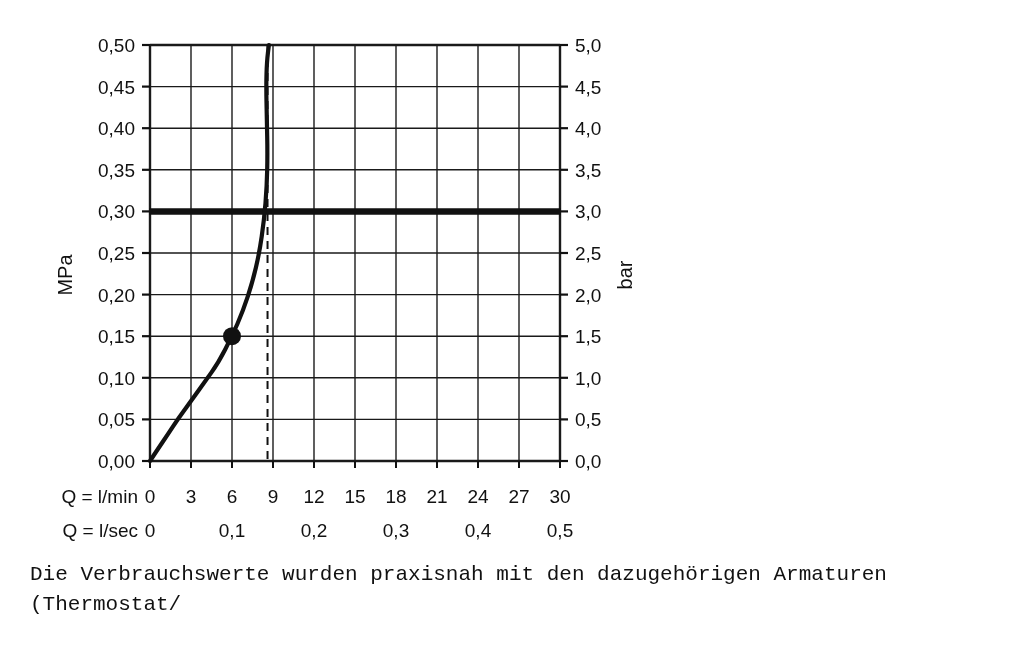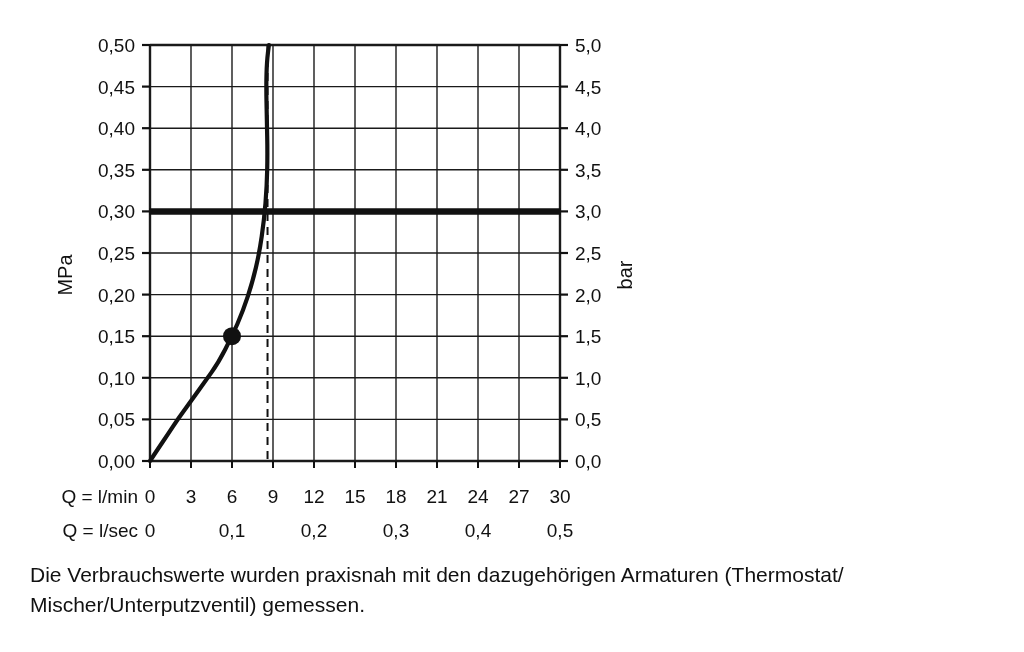--- a/index.html
+++ b/index.html
@@ -28,21 +28,21 @@
     top: 0;
   }
   .axis-label-vert {
     font-family: "Liberation Sans", sans-serif;
   }
   .caption {
     position: absolute;
     left: 30px;
     top: 560px;
     width: 960px;
-    font-family: Liberation Sans, sans-serif;
+    font-family: Liberation Mono, monospace;
     font-size: 21px;
     line-height: 1.45;
     color: #111111;
   }
   .tick-text {
     font-family: "Liberation Sans", sans-serif;
     font-size: 19px;
     fill: #111111;
   }
   .row-label {
@@ -169,14 +169,13 @@
     <text class="axis-label-vert" x="20" y="60" font-size="20" fill="#111111" text-anchor="middle" transform="rotate(-90 20 60)">MPa</text>
   </svg>
 
   <svg width="40" height="120" style="position:absolute; left:612px; top:215px;">
     <text class="axis-label-vert" x="20" y="60" font-size="20" fill="#111111" text-anchor="middle" transform="rotate(-90 20 60)">bar</text>
   </svg>
 </div>
 
 <div class="caption">
   <div>Die Verbrauchswerte wurden praxisnah mit den dazugehörigen Armaturen (Thermostat/</div>
-  <div>Mischer/Unterputzventil) gemessen.</div>
 </div>
 
 </body></html>

